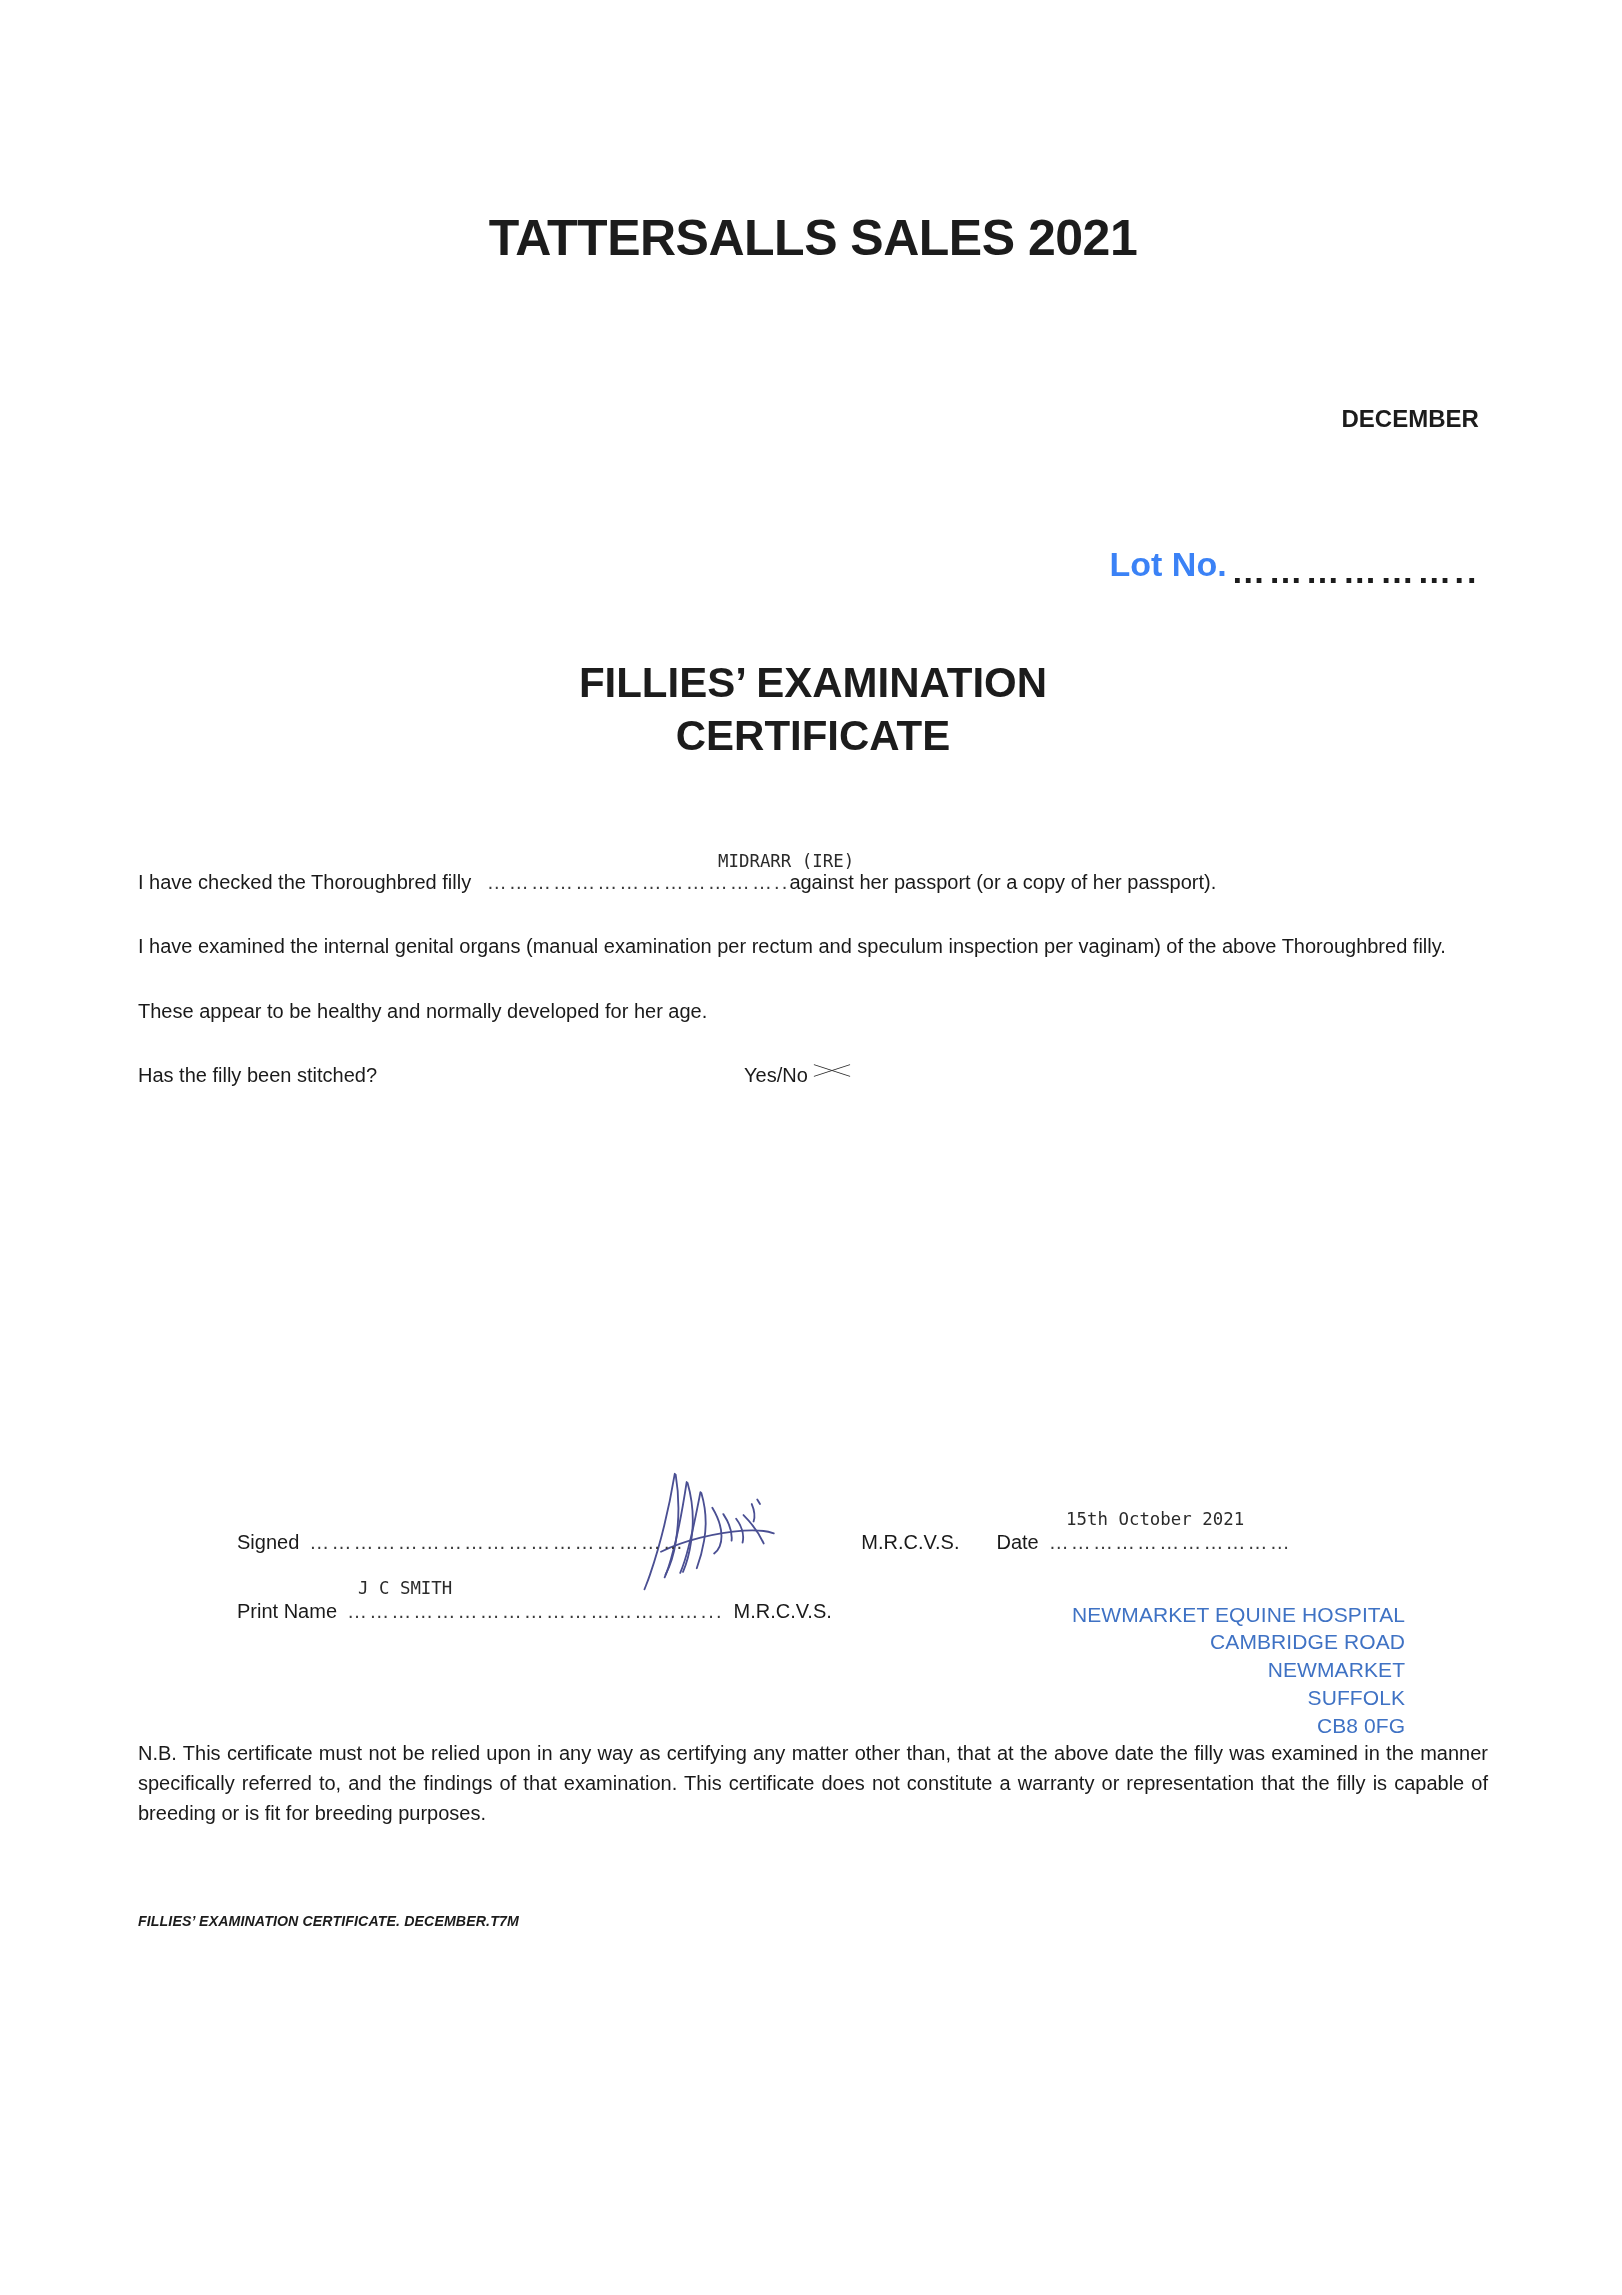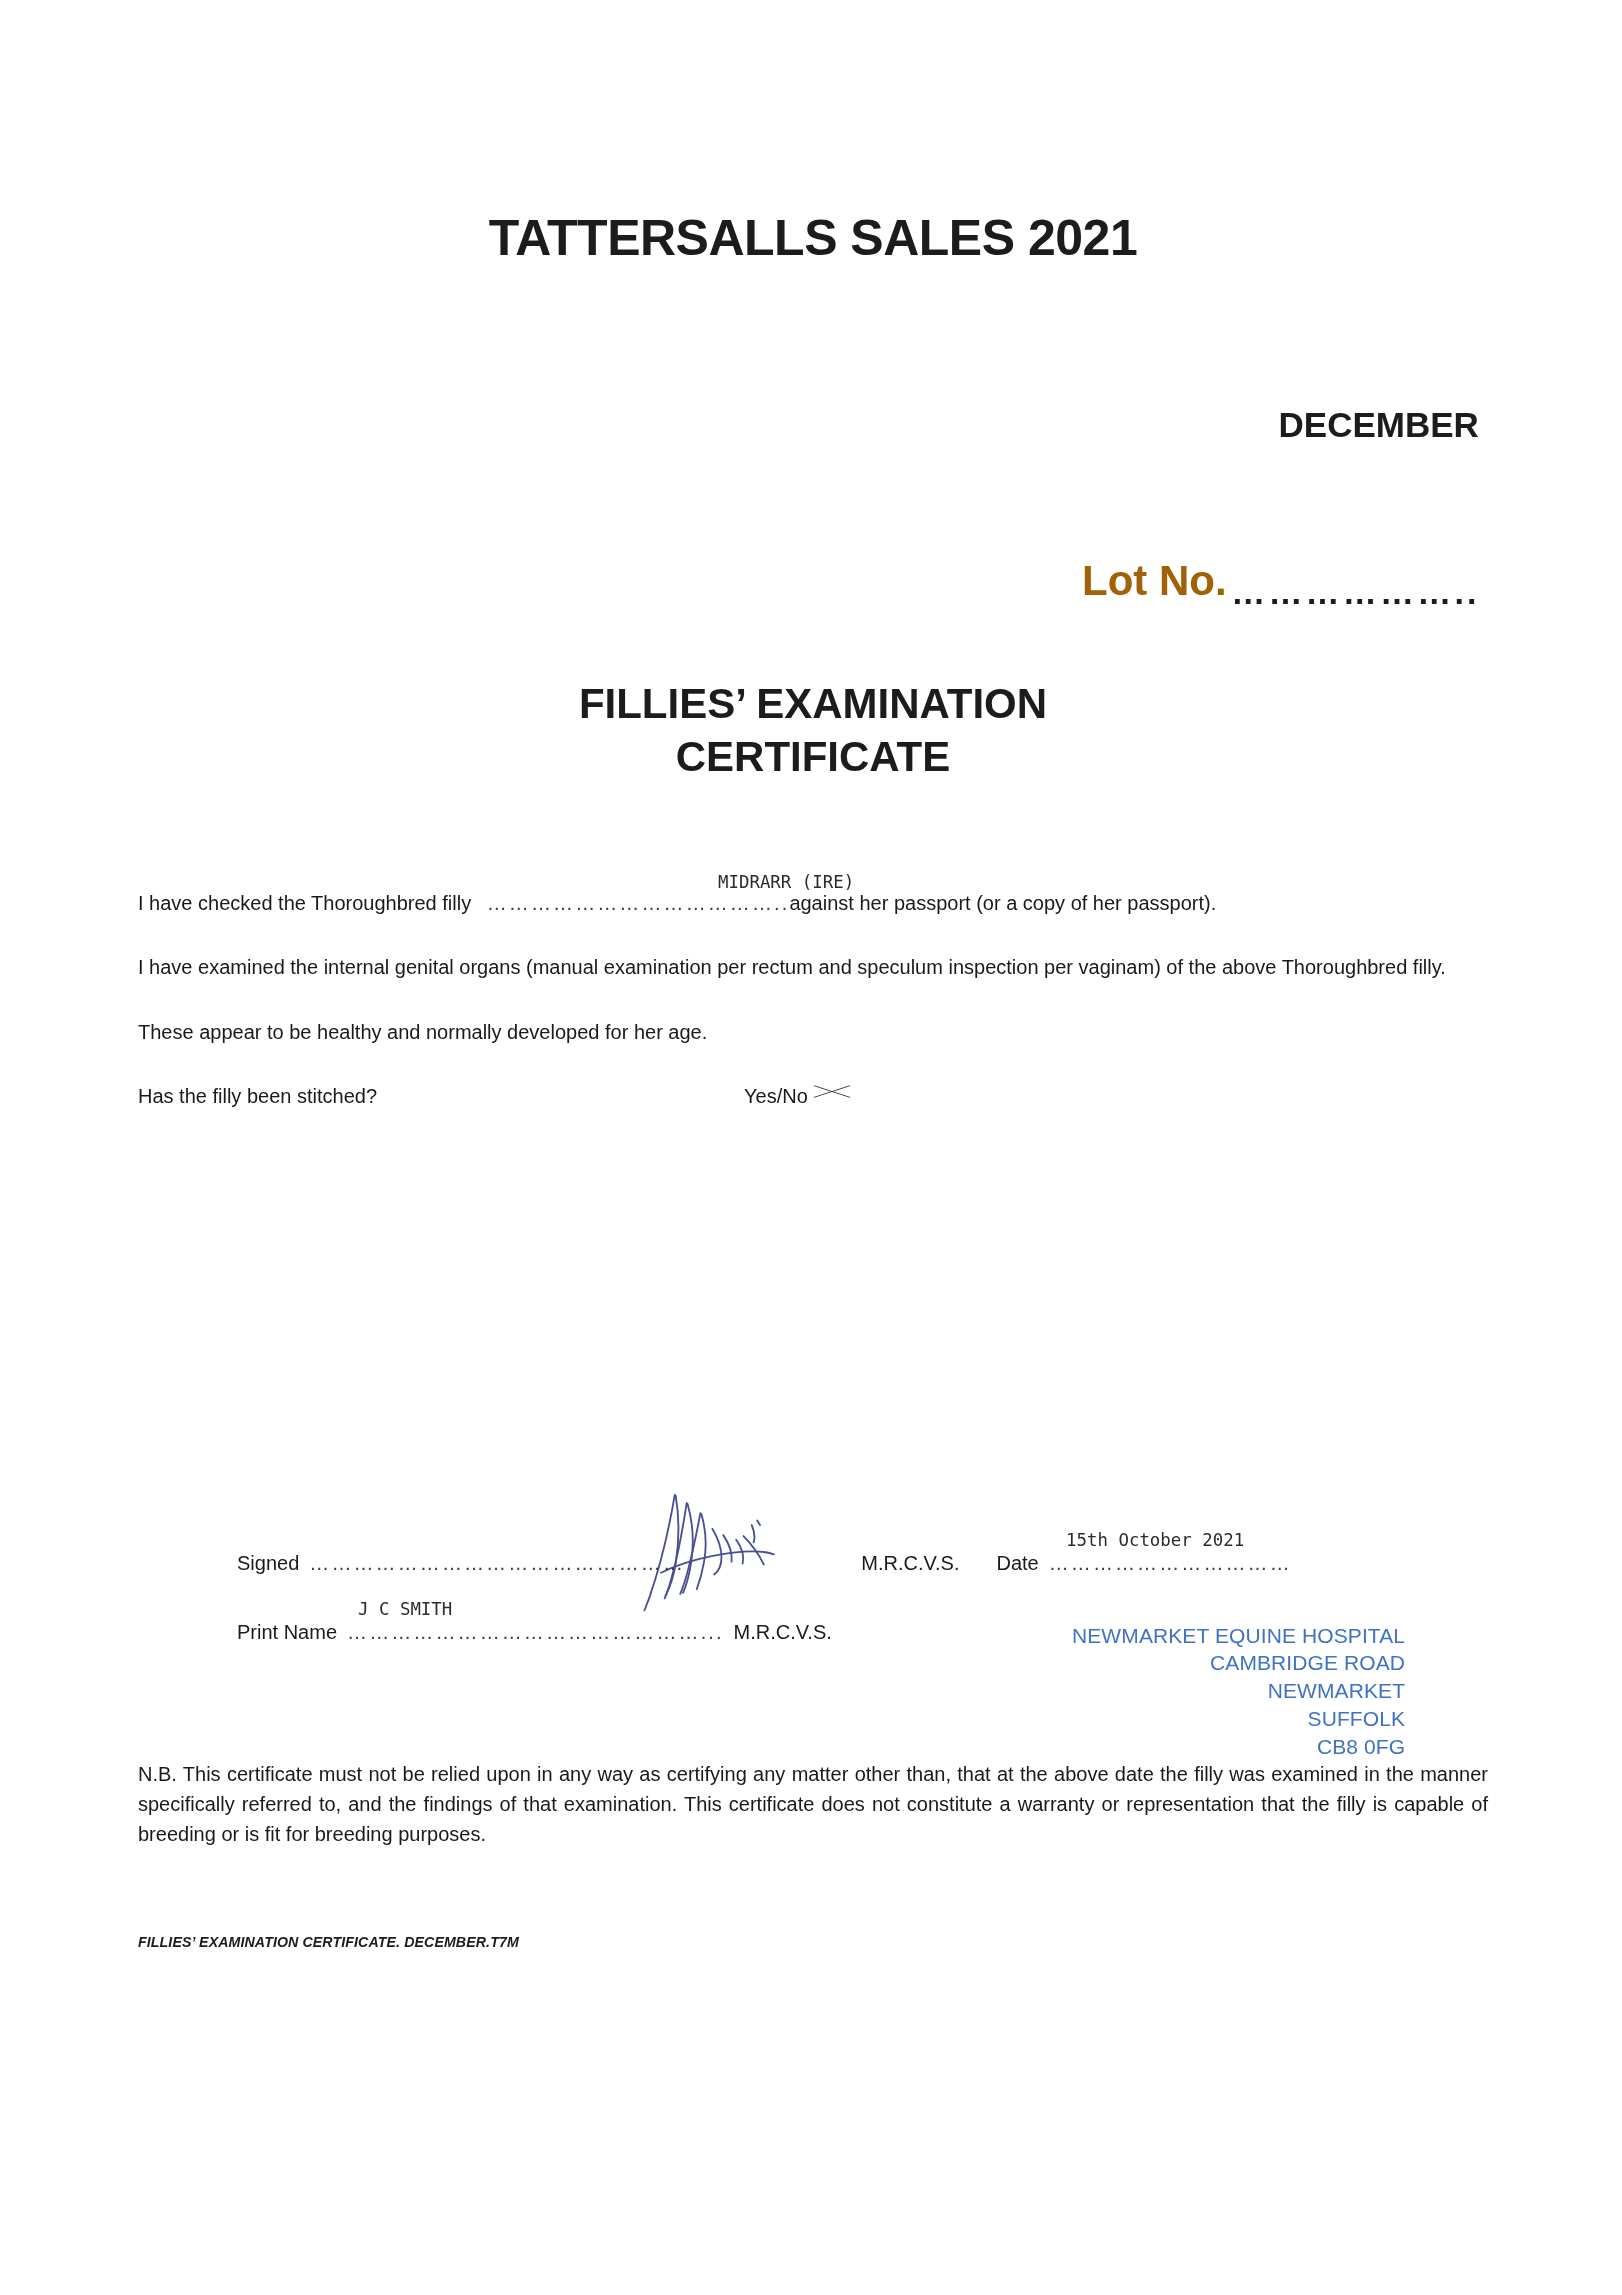--- a/index.html
+++ b/index.html
@@ -33,38 +33,38 @@
   .main-title {
     text-align: center;
     font-size: 50px;
     font-weight: bold;
     letter-spacing: -0.5px;
     margin-top: 209px;
     color: #1c1c1c;
   }
   .month {
     text-align: right;
-    font-size: 35px;
+    font-size: 24px;
     font-weight: bold;
     margin-top: 138px;
     padding-right: 9.2px;
     color: #1c1c1c;
   }
 
   .lot-row {
     display: flex;
     justify-content: flex-end;
     align-items: flex-end;
     margin-top: 112px;
     padding-right: 8.3px;
   }
   .lot-label {
-    font-size: 42px;
-    font-weight: bold;
-    color: #a16207;
+    font-size: 34px;
+    font-weight: bold;
+    color: #3b82f6;
   }
   .lot-dots {
     font-size: 34px;
     font-weight: bold;
     letter-spacing: 3.2px;
     color: #1c1c1c;
     position: relative;
     margin-left: 4.6px;
     line-height: 0.7;
   }

